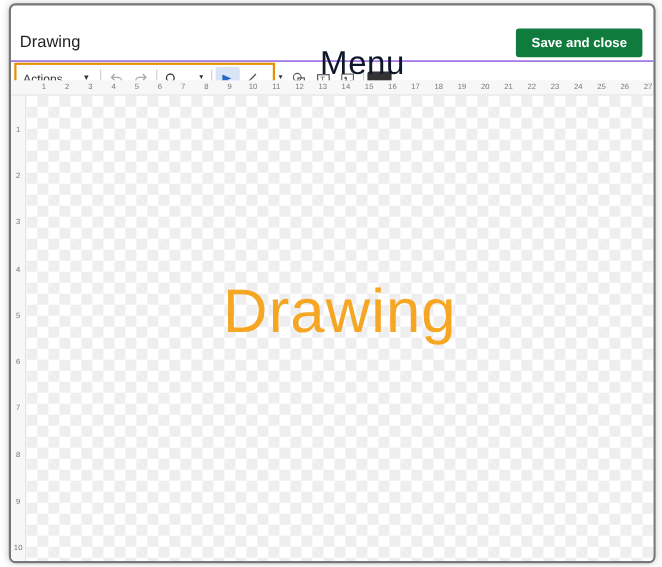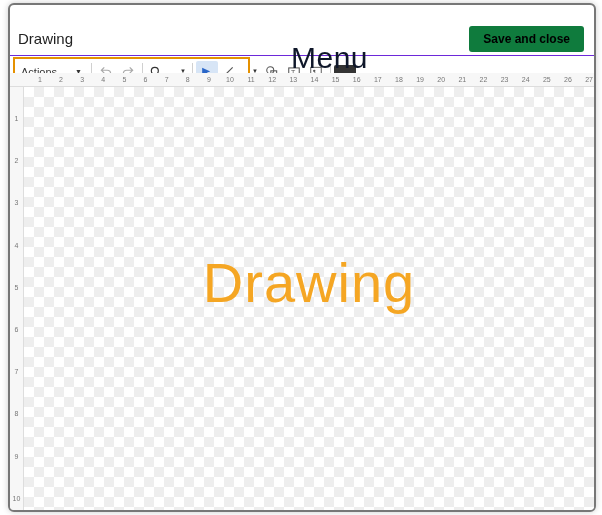--- a/index.html
+++ b/index.html
@@ -35,21 +35,21 @@
       padding: 0 10px 0 8px;
       border-bottom: 1px solid #6d28d9;
       margin-top: 17px;
     }
     .hdr-title {
       font-size: 15px;
       color: #222;
     }
     .save-btn {
       background: #0f7b3d;
-      color: #000000;
+      color: #ffffff;
       border: none;
       border-radius: 3px;
       height: 26px;
       padding: 0 14px;
       font-size: 12px;
       font-weight: 600;
       cursor: pointer;
     }
 
     

